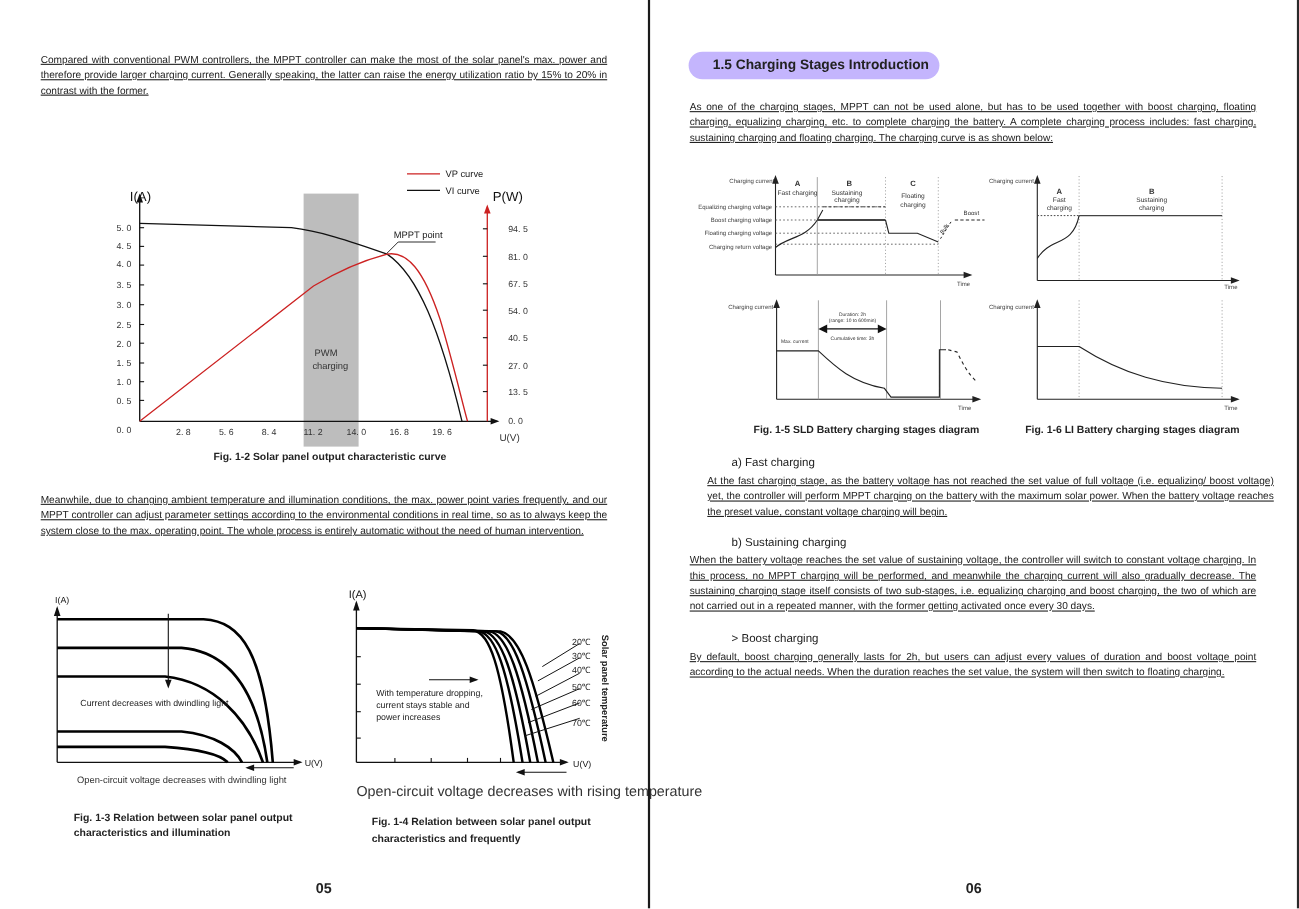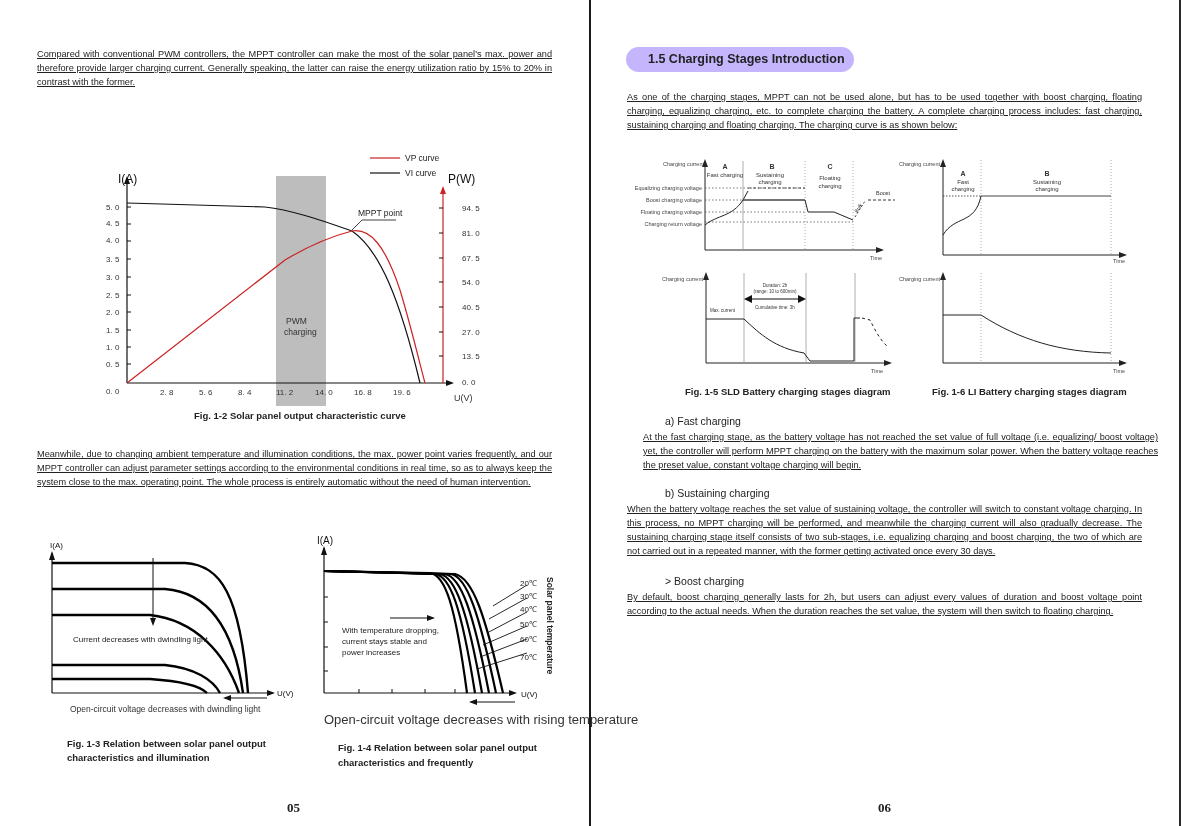--- a/index.html
+++ b/index.html
@@ -5,21 +5,21 @@
   html, body { margin:0; padding:0; background:#ffffff; }
   body { width:1181px; height:826px; position:relative; overflow:hidden;
          font-family:"Liberation Sans", sans-serif; color:#222; }
   .page { position:absolute; top:0; height:826px; background:#fff; }
   .page-left { left:0; width:589px; }
   .page-right { left:591px; width:588px; }
   .divider { position:absolute; left:589px; top:0; width:2px; height:826px; background:#1a1a1a; }
   .edge { position:absolute; left:1179px; top:0; width:2px; height:826px; background:#2a2a2a; }
   .para { position:absolute; font-size:9.2px; line-height:14px; text-align:justify; color:#222;text-decoration:underline; }
   .caption { position:absolute; font-size:9.5px; font-weight:bold; color:#222; line-height:15px; }
-  .pnum { position:absolute; font-size:13px; font-weight:bold; color:#222;font-family:Liberation Serif, serif; }
+  .pnum { position:absolute; font-size:13px; font-weight:bold; color:#222; }
   .heading-pill { position:absolute; left:626px; top:47px; width:228px; height:25px;
                   border-radius:13px; background:#c4b5fd; }
   .heading-pill span { position:absolute; left:22px; top:5px; font-size:12.5px; font-weight:bold; color:#222; }
   .sub-h { position:absolute; font-size:10.5px; font-weight:normal; color:#222;margin-left:38px; }
   svg { position:absolute; overflow:visible; }
   svg text { font-family:"Liberation Sans", sans-serif; }
 </style>
 </head>
 <body>
 

